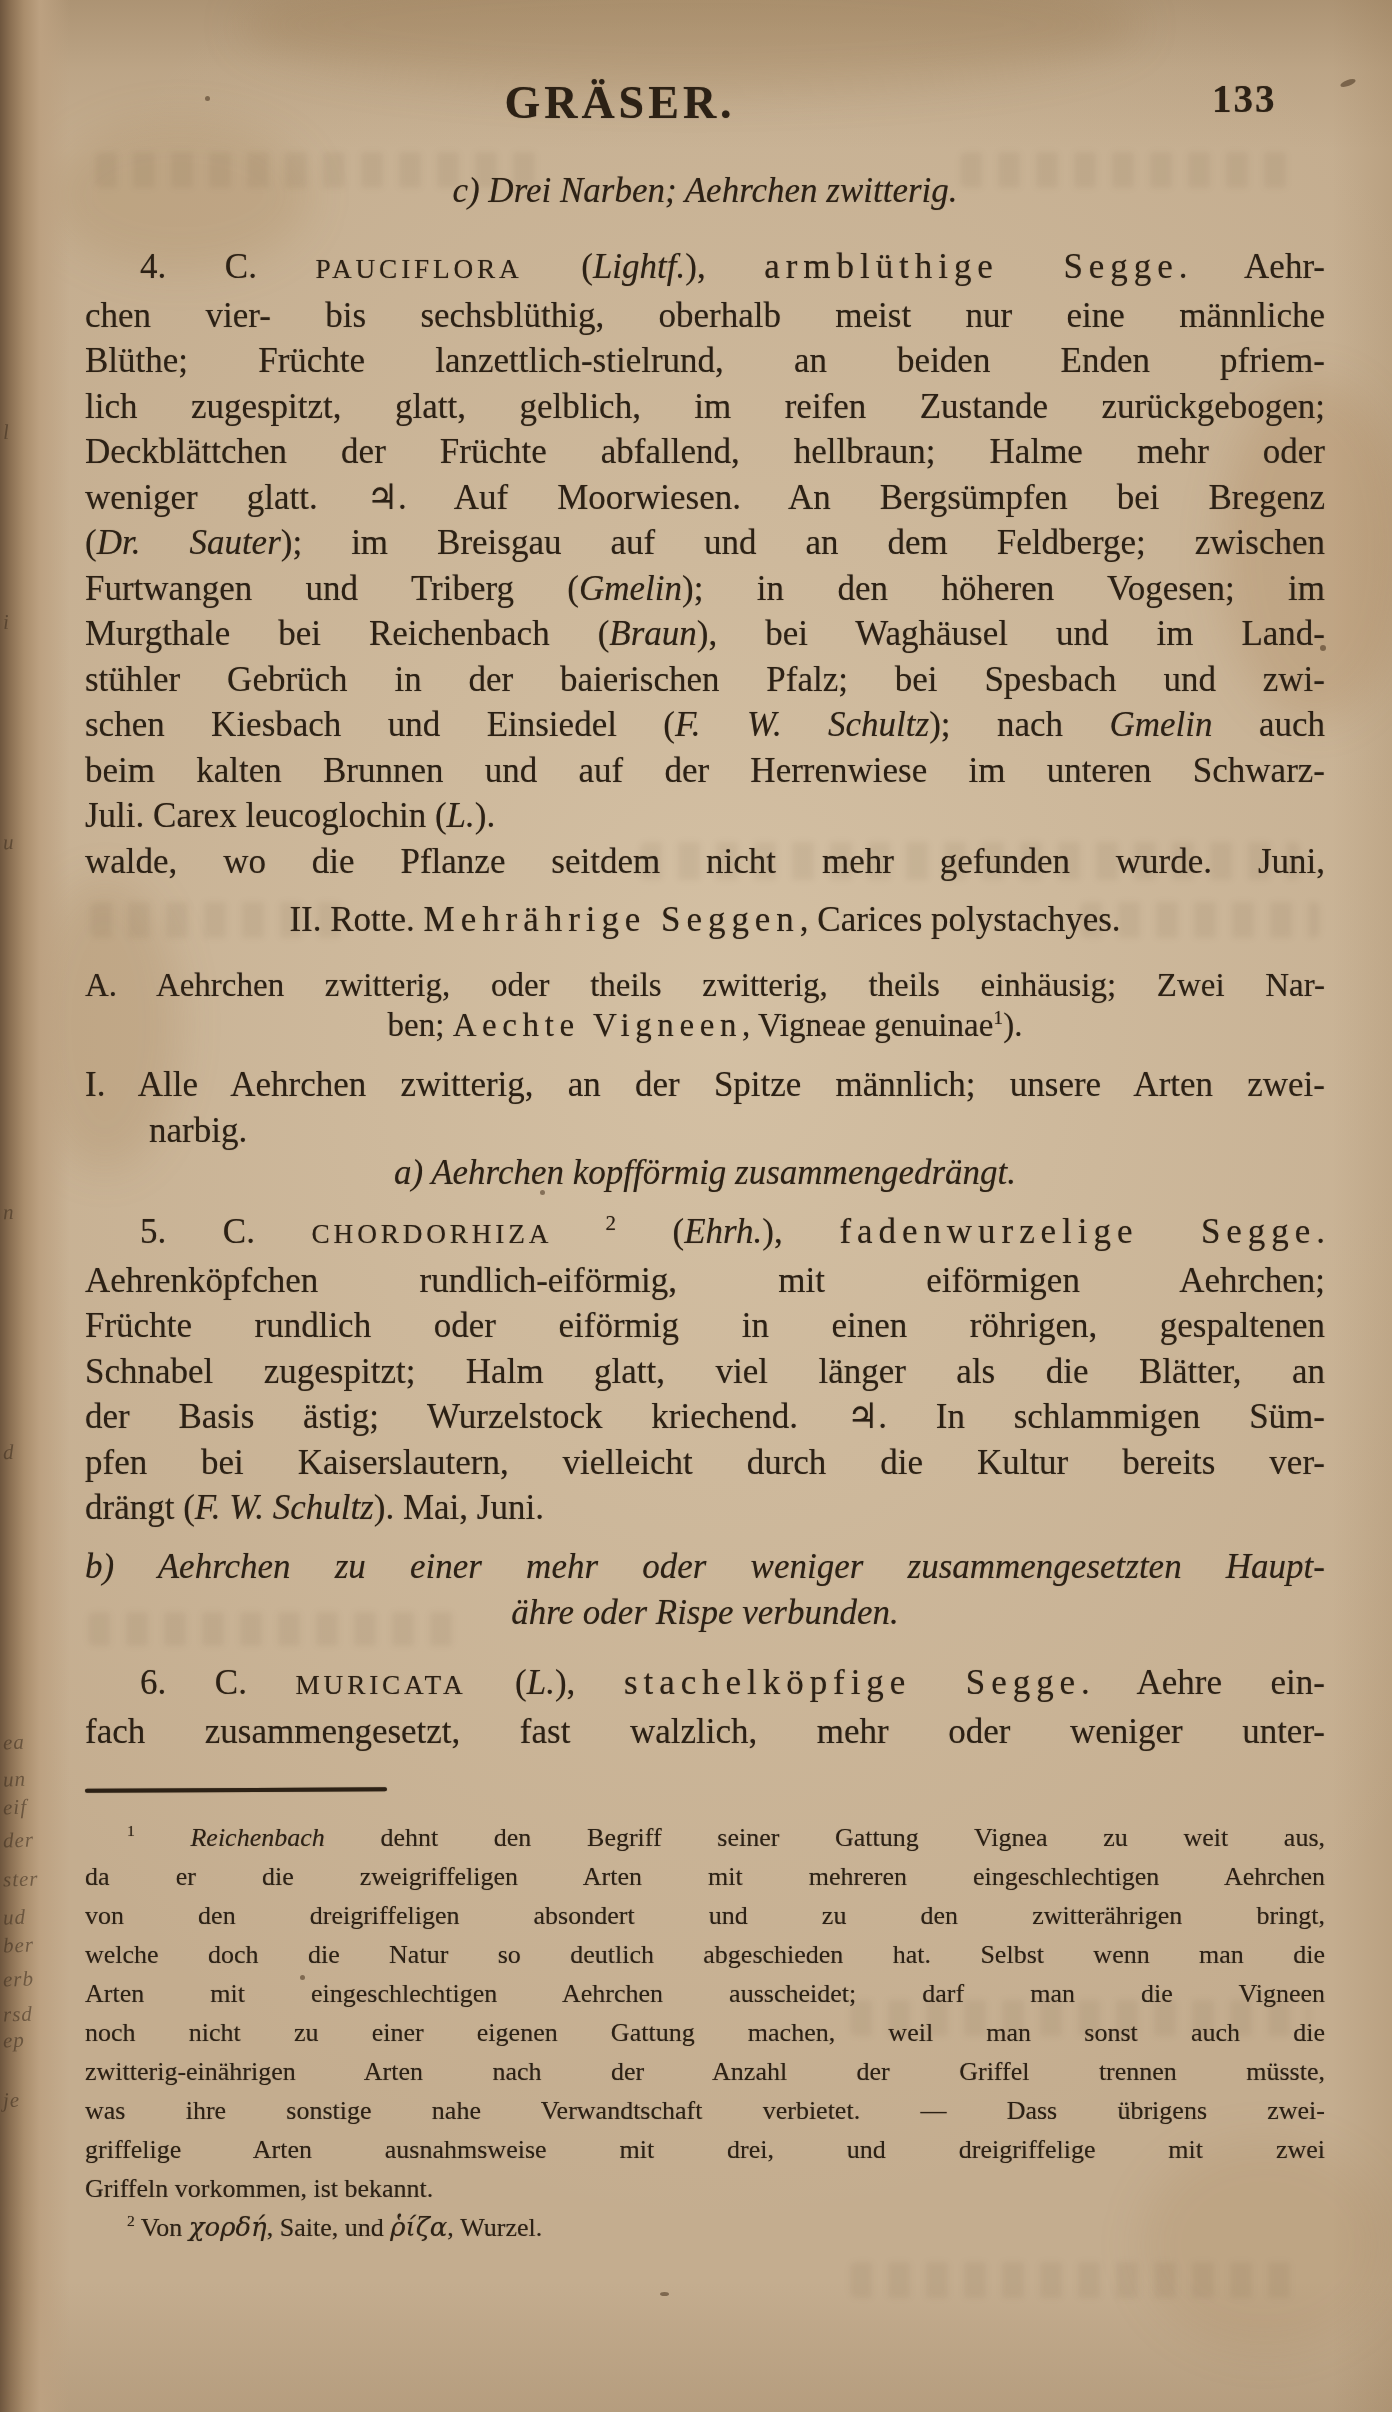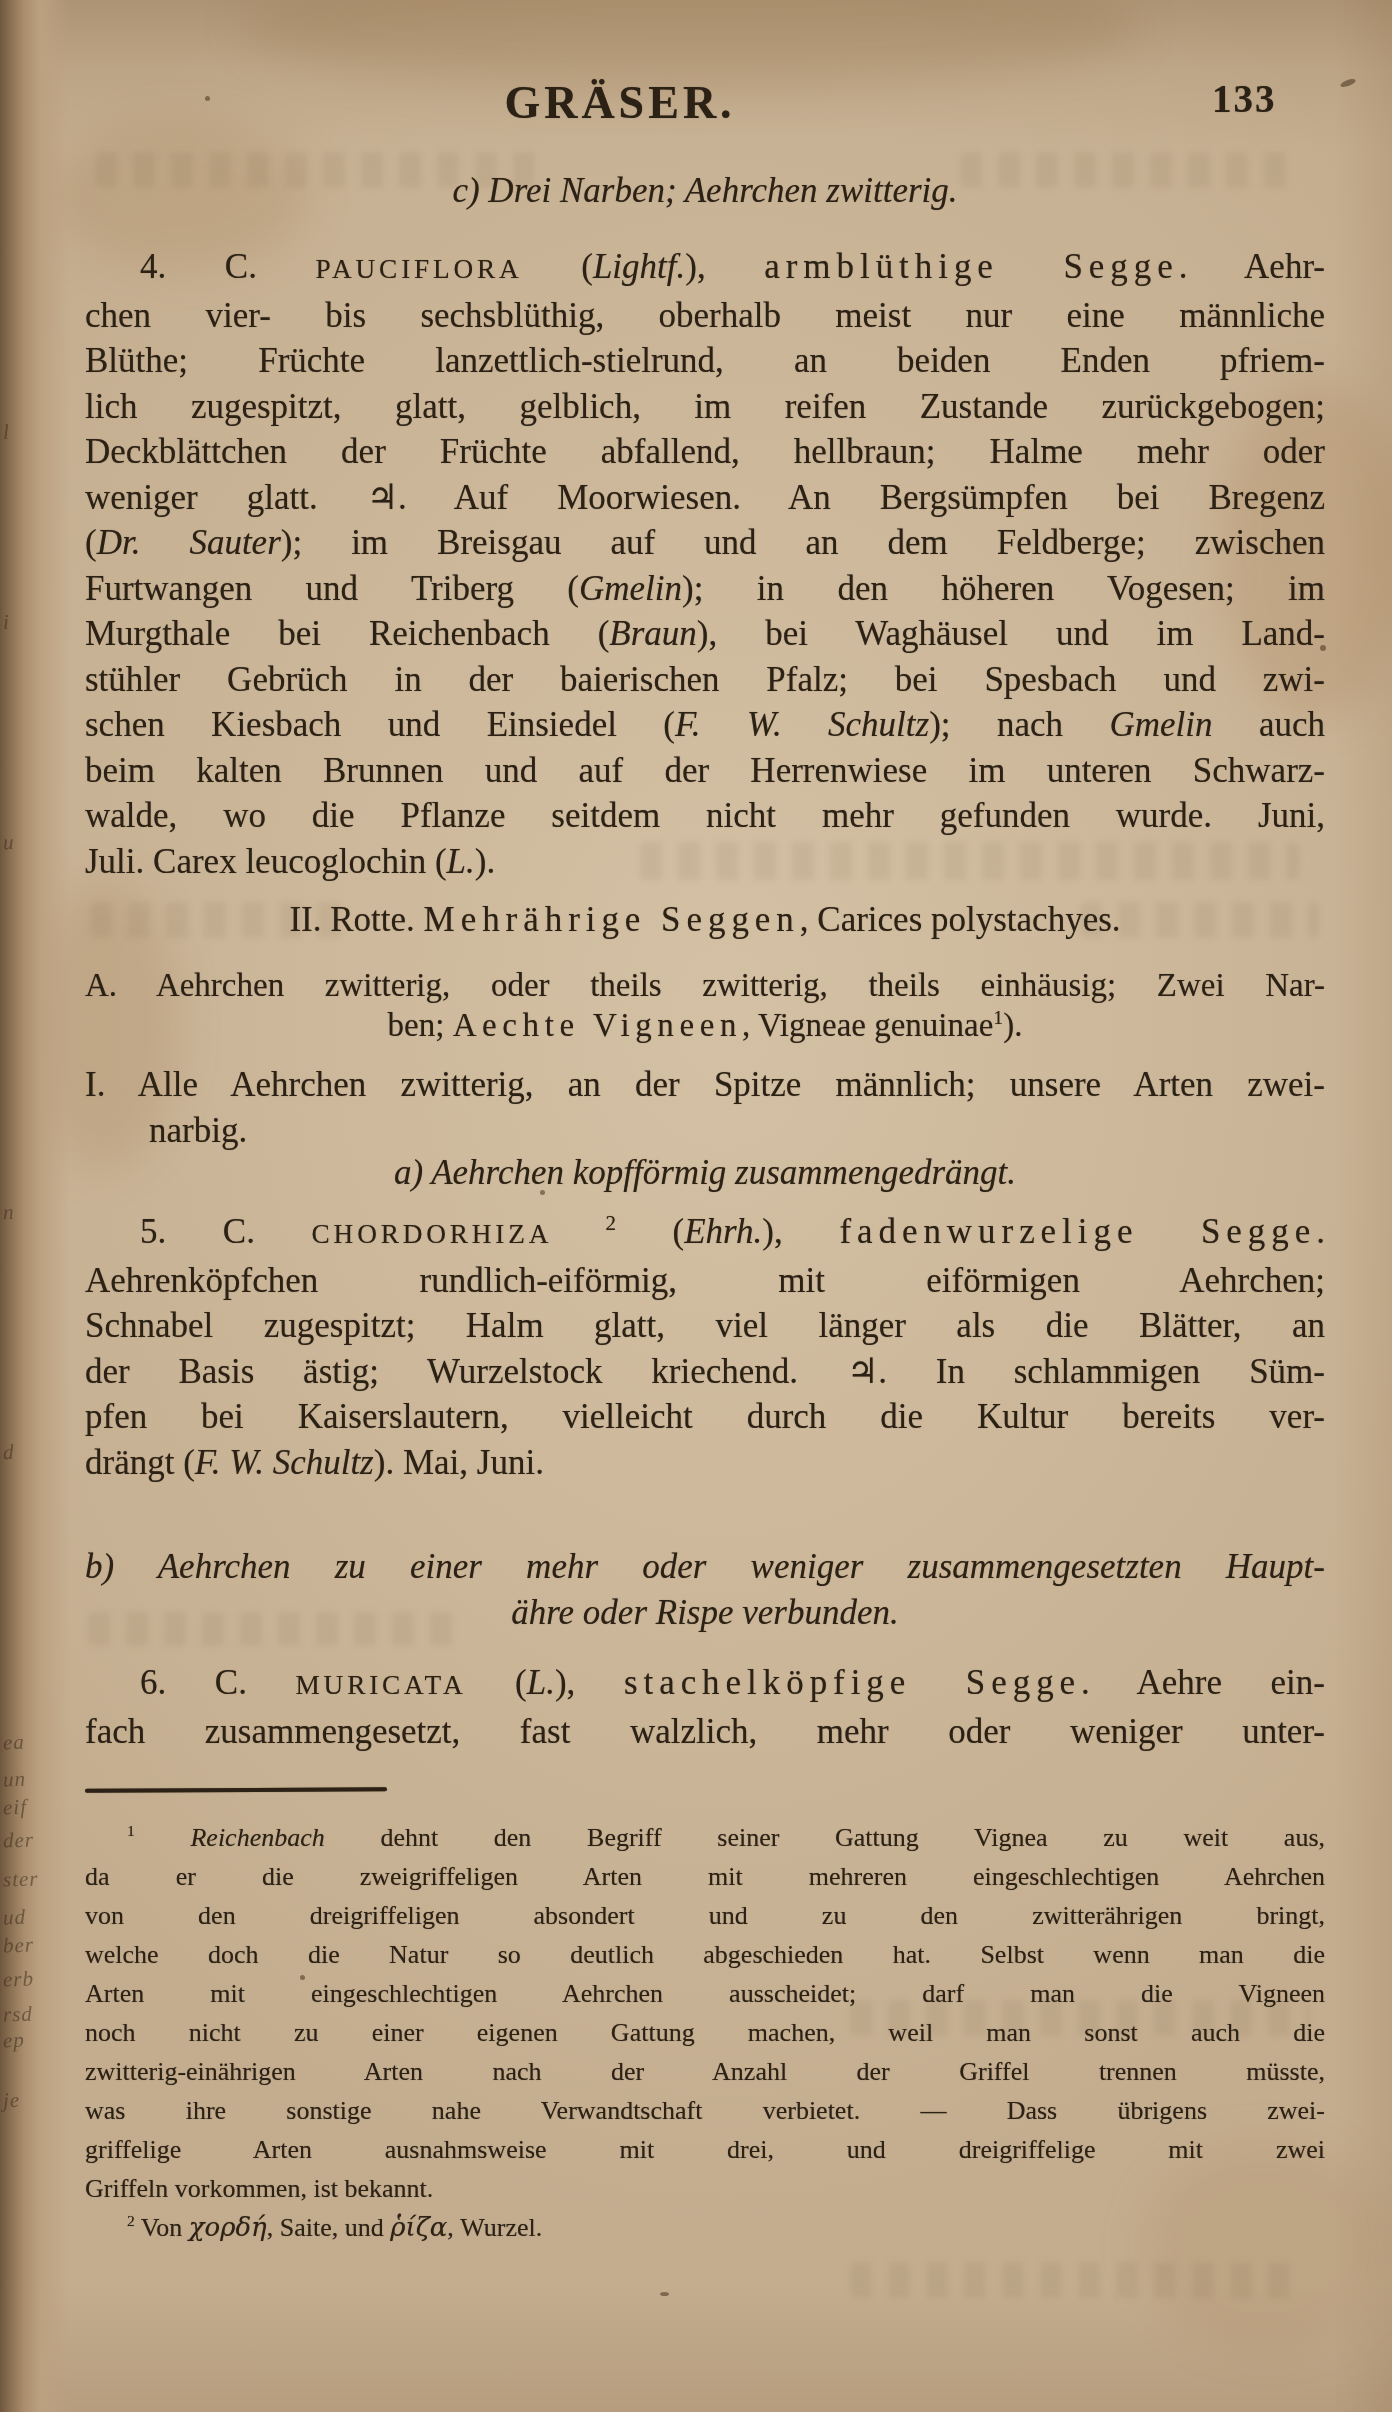--- a/index.html
+++ b/index.html
@@ -129,22 +129,22 @@
       <div class="tl j"><span>Blüthe; Früchte lanzettlich-stielrund, an beiden Enden pfriem-</span></div>
       <div class="tl j"><span>lich zugespitzt, glatt, gelblich, im reifen Zustande zurückgebogen;</span></div>
       <div class="tl j"><span>Deckblättchen der Früchte abfallend, hellbraun; Halme mehr oder</span></div>
       <div class="tl j"><span>weniger glatt. </span><span class="jup">♃</span><span>. Auf Moorwiesen. An Bergsümpfen bei Bregenz</span></div>
       <div class="tl j"><span>(</span><span class="it">Dr. Sauter</span><span>); im Breisgau auf und an dem Feldberge; zwischen</span></div>
       <div class="tl j"><span>Furtwangen und Triberg (</span><span class="it">Gmelin</span><span>); in den höheren Vogesen; im</span></div>
       <div class="tl j"><span>Murgthale bei Reichenbach (</span><span class="it">Braun</span><span>), bei Waghäusel und im Land-</span></div>
       <div class="tl j"><span>stühler Gebrüch in der baierischen Pfalz; bei Spesbach und zwi-</span></div>
       <div class="tl j"><span>schen Kiesbach und Einsiedel (</span><span class="it">F. W. Schultz</span><span>); nach </span><span class="it">Gmelin</span><span> auch</span></div>
       <div class="tl j"><span>beim kalten Brunnen und auf der Herrenwiese im unteren Schwarz-</span></div>
+      <div class="tl last"><span>Juli. Carex leucoglochin (</span><span class="it">L.</span><span>).</span></div>
       <div class="tl j"><span>walde, wo die Pflanze seitdem nicht mehr gefunden wurde. Juni,</span></div>
-      <div class="tl last"><span>Juli. Carex leucoglochin (</span><span class="it">L.</span><span>).</span></div>
     </div>
 
   <div class="blk body" style="top:897px">
       <div class="tl ctr"><span>II. Rotte. </span><span class="sp">Mehrährige Seggen</span><span>, Carices polystachyes.</span></div>
     </div>
 
   <div class="blk small" style="top:965px">
       <div class="tl j"><span>A. Aehrchen zwitterig, oder theils zwitterig, theils einhäusig; Zwei Nar-</span></div>
       <div class="tl ctr"><span>ben; </span><span class="sp">Aechte Vigneen</span><span>, Vigneae genuinae</span><span class="sup">1</span><span>).</span></div>
     </div>
@@ -154,20 +154,21 @@
       <div class="tl n2"><span>narbig.</span></div>
     </div>
 
   <div class="blk body" style="top:1150px">
       <div class="tl ctr"><span class="it">a) Aehrchen kopfförmig zusammengedrängt.</span></div>
     </div>
 
   <div class="blk body" style="top:1209px">
       <div class="tl j ind"><span>5. C. </span><span class="sc">CHORDORHIZA</span><span class="sup"> 2</span><span> (</span><span class="it">Ehrh.</span><span>), </span><span class="sp">fadenwurzelige Segge</span><span>. </span></div>
       <div class="tl j"><span>Aehrenköpfchen rundlich-eiförmig, mit eiförmigen Aehrchen;</span></div>
+      <div class="tl j"><span>Früchte rundlich oder eiförmig in einen röhrigen, gespaltenen</span></div>
       <div class="tl j"><span>Schnabel zugespitzt; Halm glatt, viel länger als die Blätter, an</span></div>
       <div class="tl j"><span>der Basis ästig; Wurzelstock kriechend. </span><span class="jup">♃</span><span>. In schlammigen Süm-</span></div>
       <div class="tl j"><span>pfen bei Kaiserslautern, vielleicht durch die Kultur bereits ver-</span></div>
       <div class="tl last"><span>drängt (</span><span class="it">F. W. Schultz</span><span>). Mai, Juni.</span></div>
     </div>
 
   <div class="blk body" style="top:1544px">
       <div class="tl j"><span class="it">b) Aehrchen zu einer mehr oder weniger zusammengesetzten Haupt-</span></div>
       <div class="tl ctr"><span class="it">ähre oder Rispe verbunden.</span></div>
     </div>

